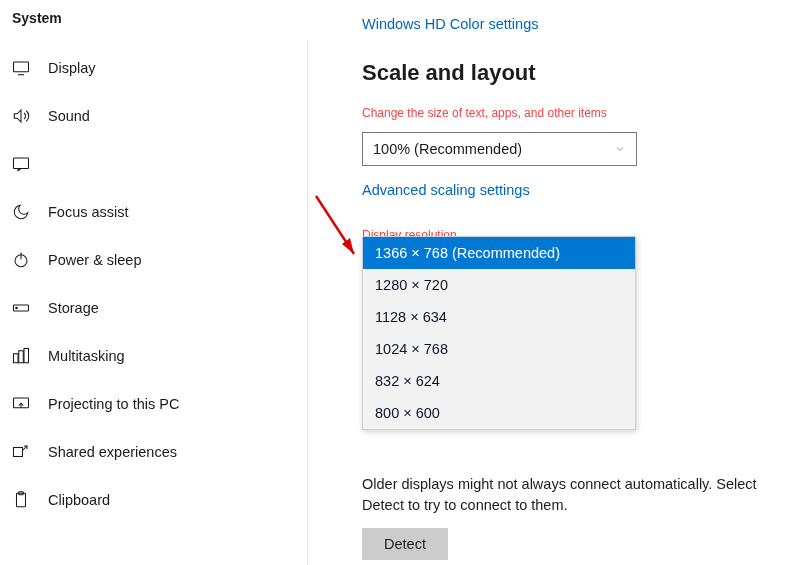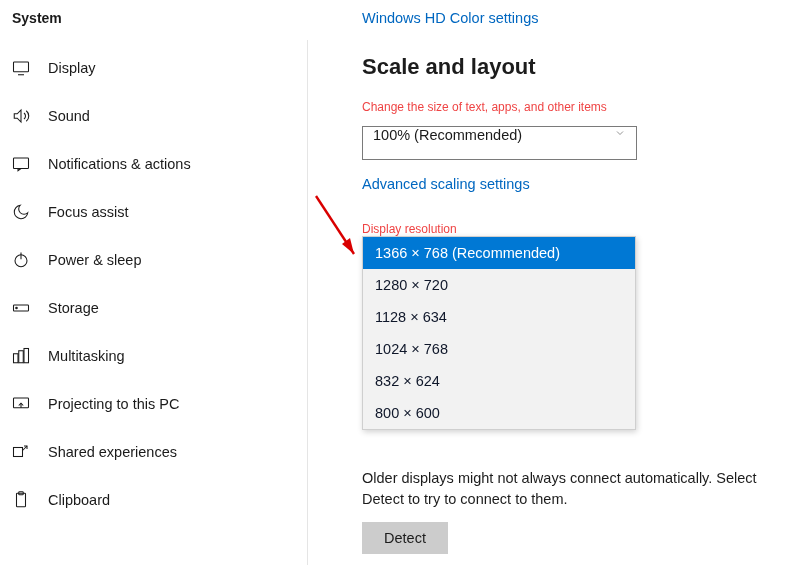--- a/index.html
+++ b/index.html
@@ -58,38 +58,39 @@
     flex: 1;
     padding: 8px 10px 0 44px;
     position: relative;
   }
   .link {
     color: #0067c0;
     font-size: 14.5px;
     cursor: pointer;
     display: inline-block;
   }
-  .top-link { margin-top: 2px; margin-bottom: 28px; }
+  .top-link { margin-top: 8px; margin-bottom: 28px; }
   .section-heading {
     font-size: 22px;
     font-weight: 600;
     color: #1c1c1c;
     margin-bottom: 20px;
   }
   .field-label {
     font-size: 12px;
     color: #ef4444;
     margin-bottom: 12px;
   }
   .dropdown {
     width: 275px;
     height: 34px;
     border: 1px solid #7a7a7a;
     background: #fff;
     display: flex;
+    align-items: center;
     justify-content: space-between;
     padding: 0 10px;
     font-size: 14.5px;
     cursor: pointer;
   }
   .chevron {
     width: 12px; height: 12px;
     stroke: #5a5a5a; stroke-width: 1.3; fill: none;
   }
   .adv-link { margin-top: 16px; margin-bottom: 30px; }
@@ -176,21 +177,20 @@
       <span class="nav-label">Sound</span>
     </div>
 
     <div class="nav-item">
       <span class="nav-icon">
         <svg viewBox="0 0 24 24">
             <rect x="2" y="4" width="20" height="14" rx="1"></rect>
             <polyline points="8,18 8,21 12,18"></polyline>
           </svg>
       </span>
-      <span class="nav-label">Notifications &amp; actions</span>
     </div>
 
     <div class="nav-item">
       <span class="nav-icon">
         <svg viewBox="0 0 24 24">
             <path d="M21 13A9 9 0 1 1 11 3a7 7 0 0 0 10 10z"></path>
           </svg>
       </span>
       <span class="nav-label">Focus assist</span>
     </div>

